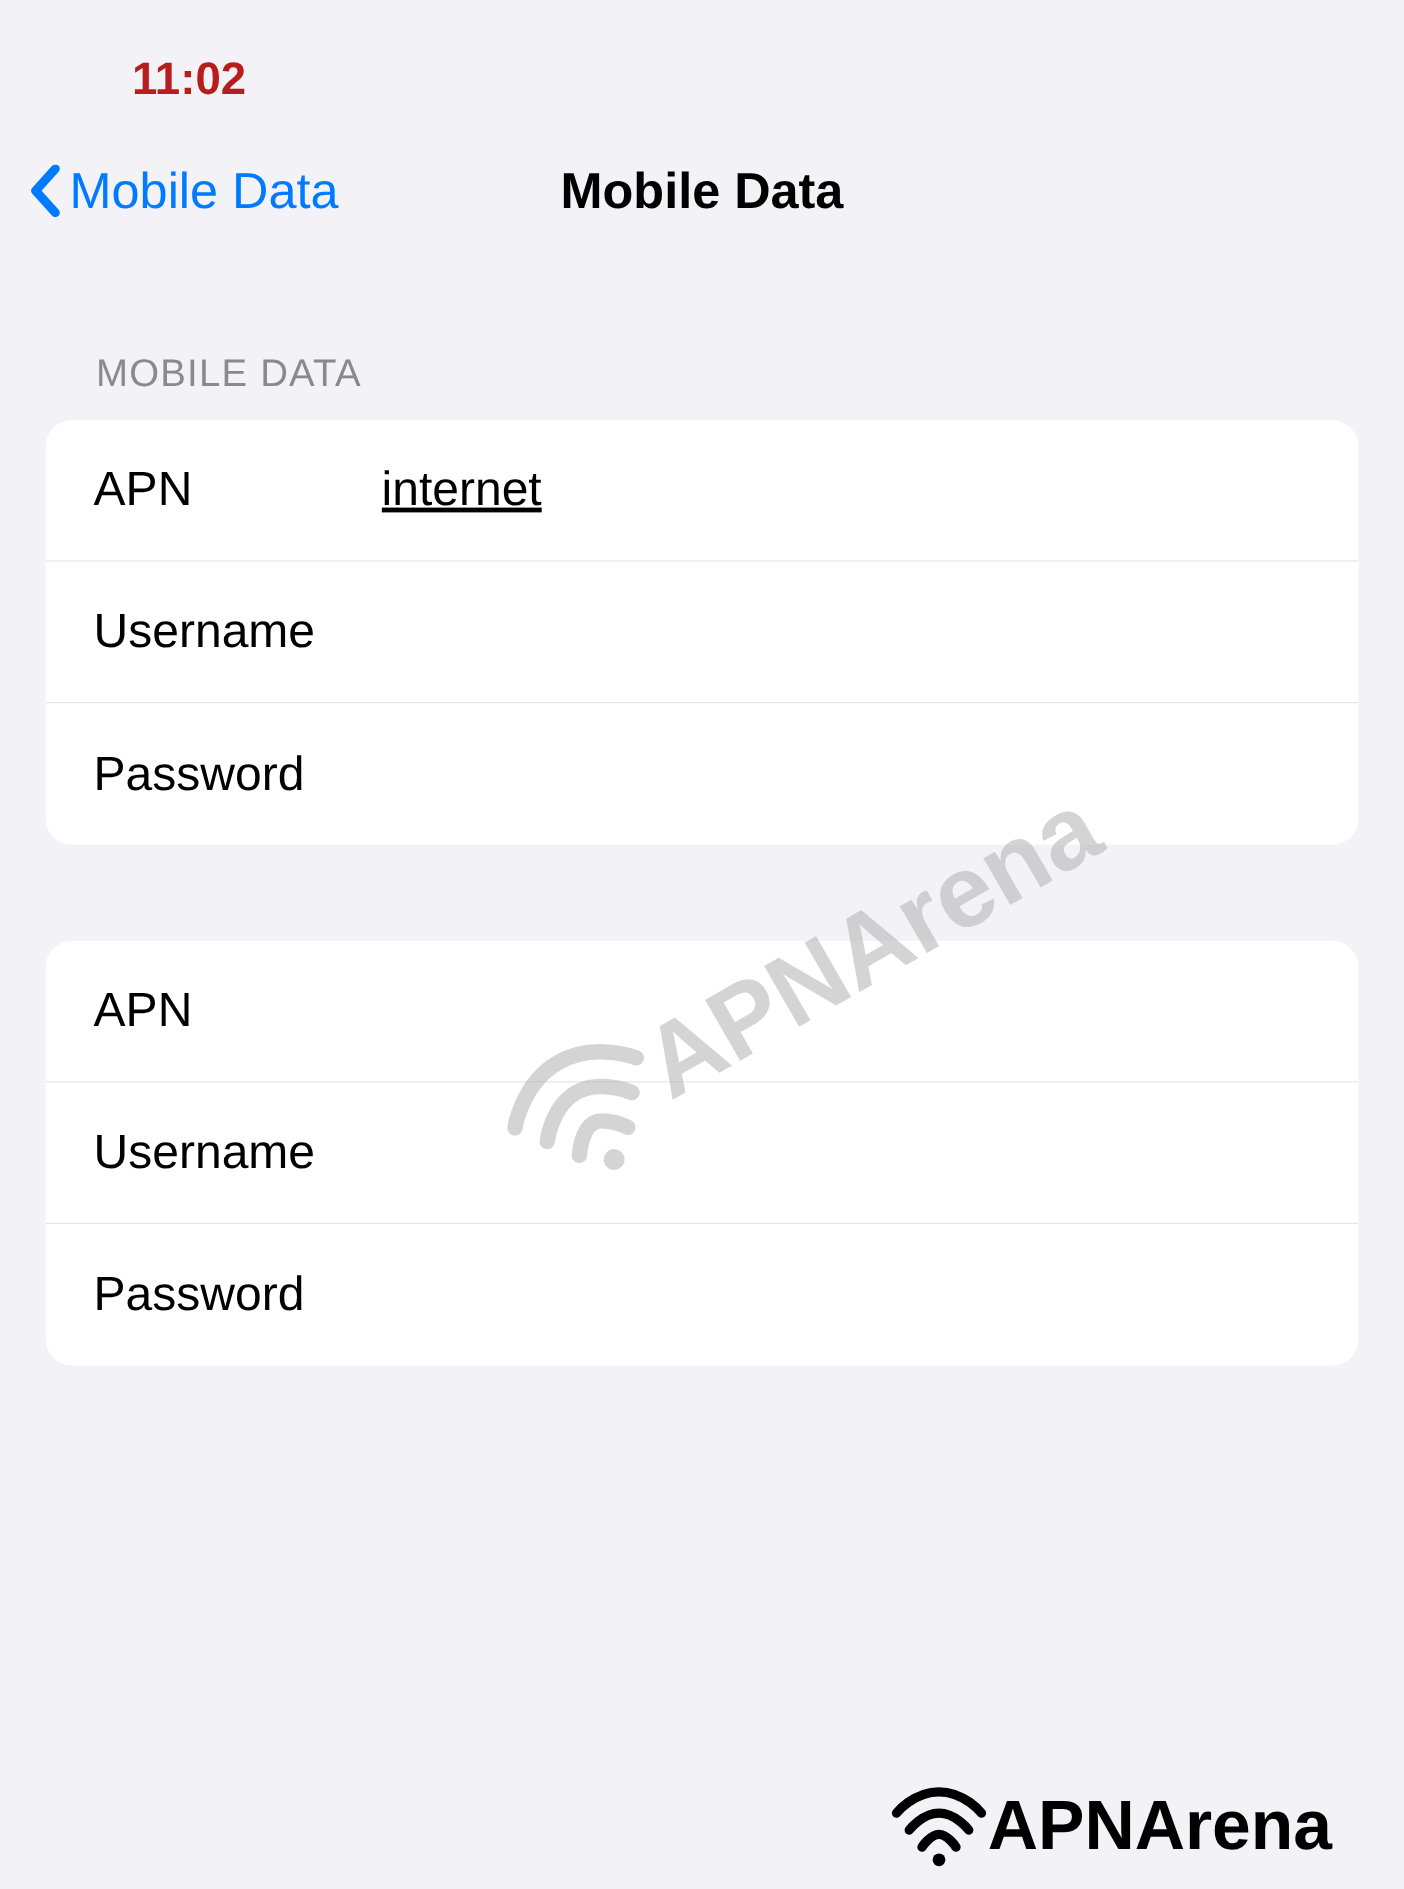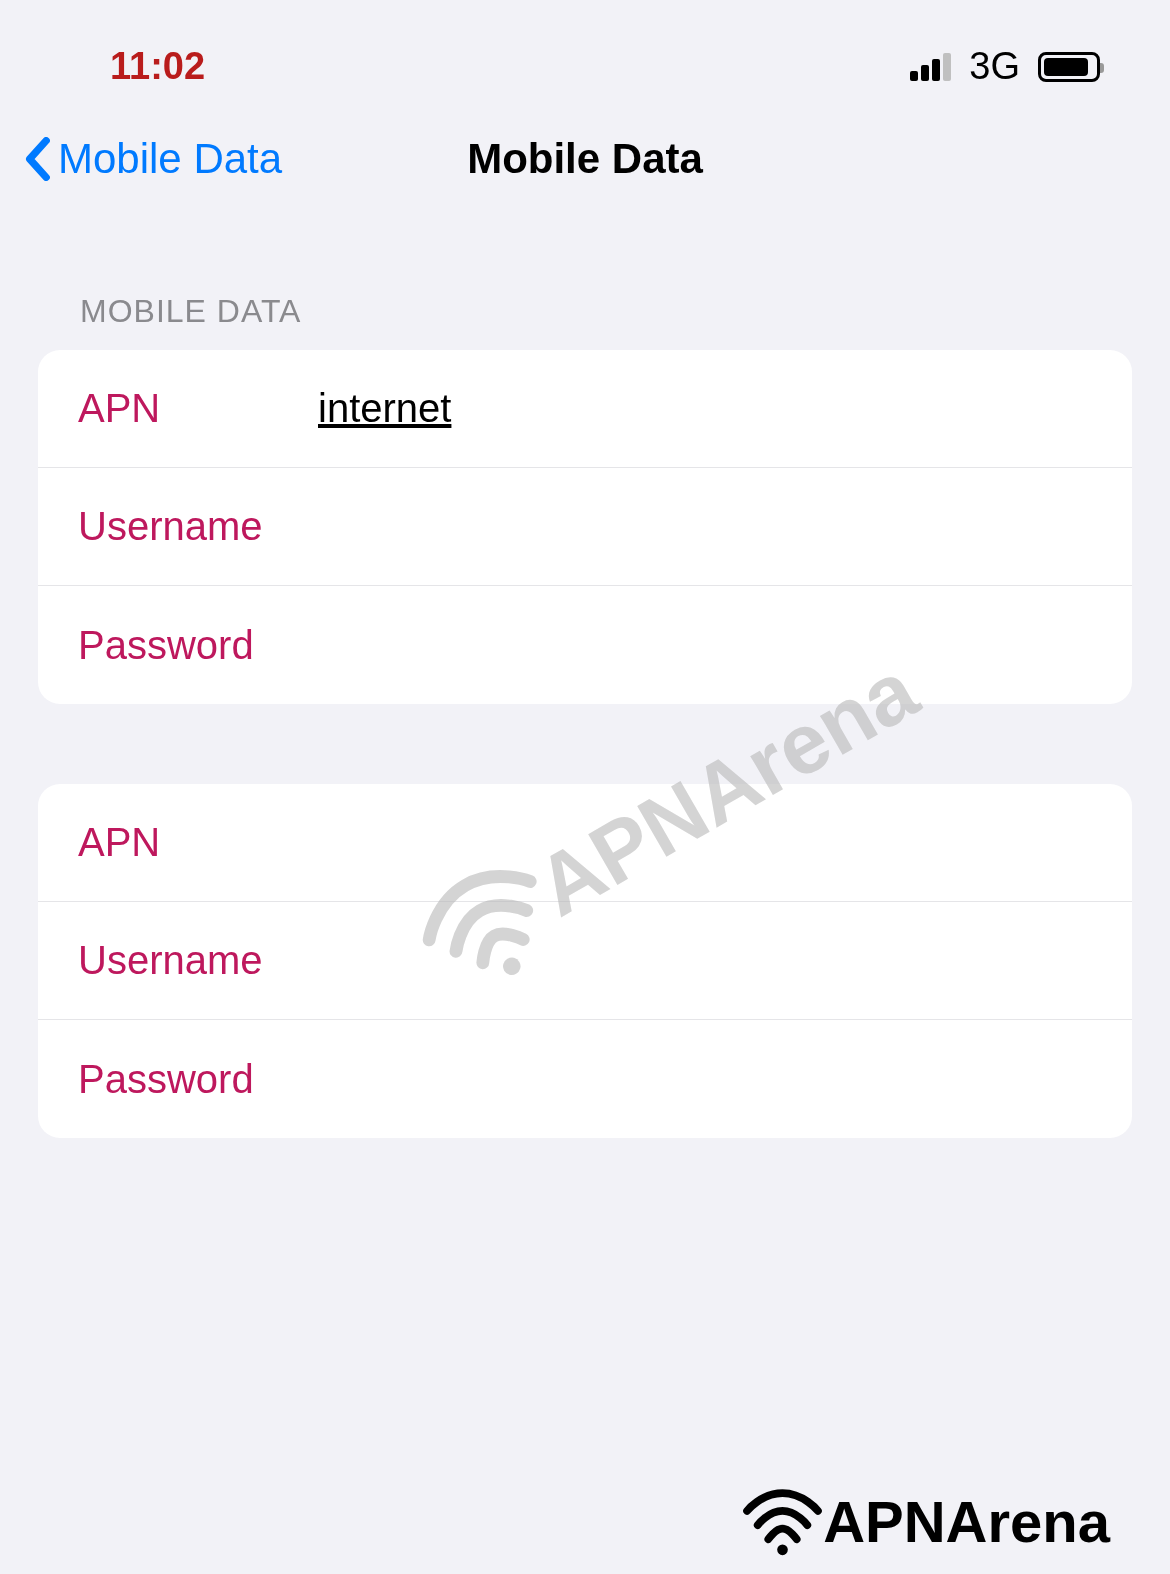--- a/index.html
+++ b/index.html
@@ -124,21 +124,21 @@
       height: 118px;
       padding: 0 40px;
       border-bottom: 1px solid #e5e5e8;
     }
     .row:last-child {
       border-bottom: none;
       align-items: center;
     }
     .row-label {
       font-size: 40px;
-      color: #be185d;
+      color: #000000;
       width: 240px;
       flex-shrink: 0;
     }
     .row-input {
       border: none;
       outline: none;
       font-size: 40px;
       color: #000;
       background: transparent;
       flex: 1;
@@ -178,32 +178,20 @@
       width: 85px;
       height: 85px;
       margin-right: -2px;
     }
   </style>
 </head>
 <body>
 
 <div class="status-bar">
   <div class="status-time">11:02</div>
-  <div class="status-right">
-    <div class="signal-bars">
-      <div class="signal-bar b1"></div>
-      <div class="signal-bar b2"></div>
-      <div class="signal-bar b3"></div>
-      <div class="signal-bar b4"></div>
-    </div>
-    <div class="network-label">3G</div>
-    <div class="battery">
-      <div class="battery-fill"></div>
-    </div>
-  </div>
 </div>
 
 <div class="nav-bar">
   <div class="back-button">
     <svg class="chevron-left" viewBox="0 0 14 24" fill="none">
       <path d="M12 2 L3 12 L12 22" stroke="#007aff" stroke-width="4" stroke-linecap="round" stroke-linejoin="round"></path>
     </svg>
     <span>Mobile Data</span>
   </div>
   <div class="nav-title">Mobile Data</div>

